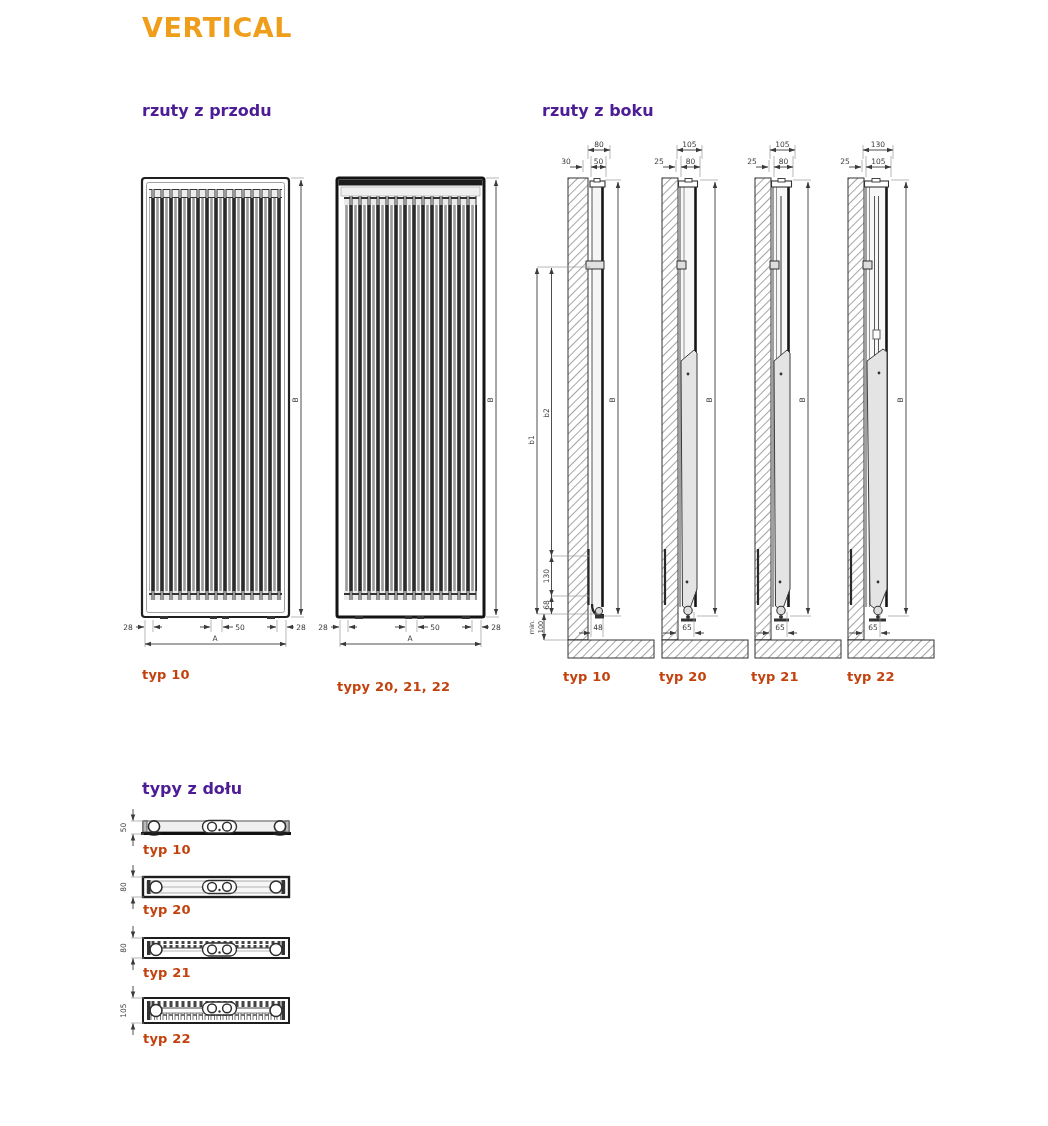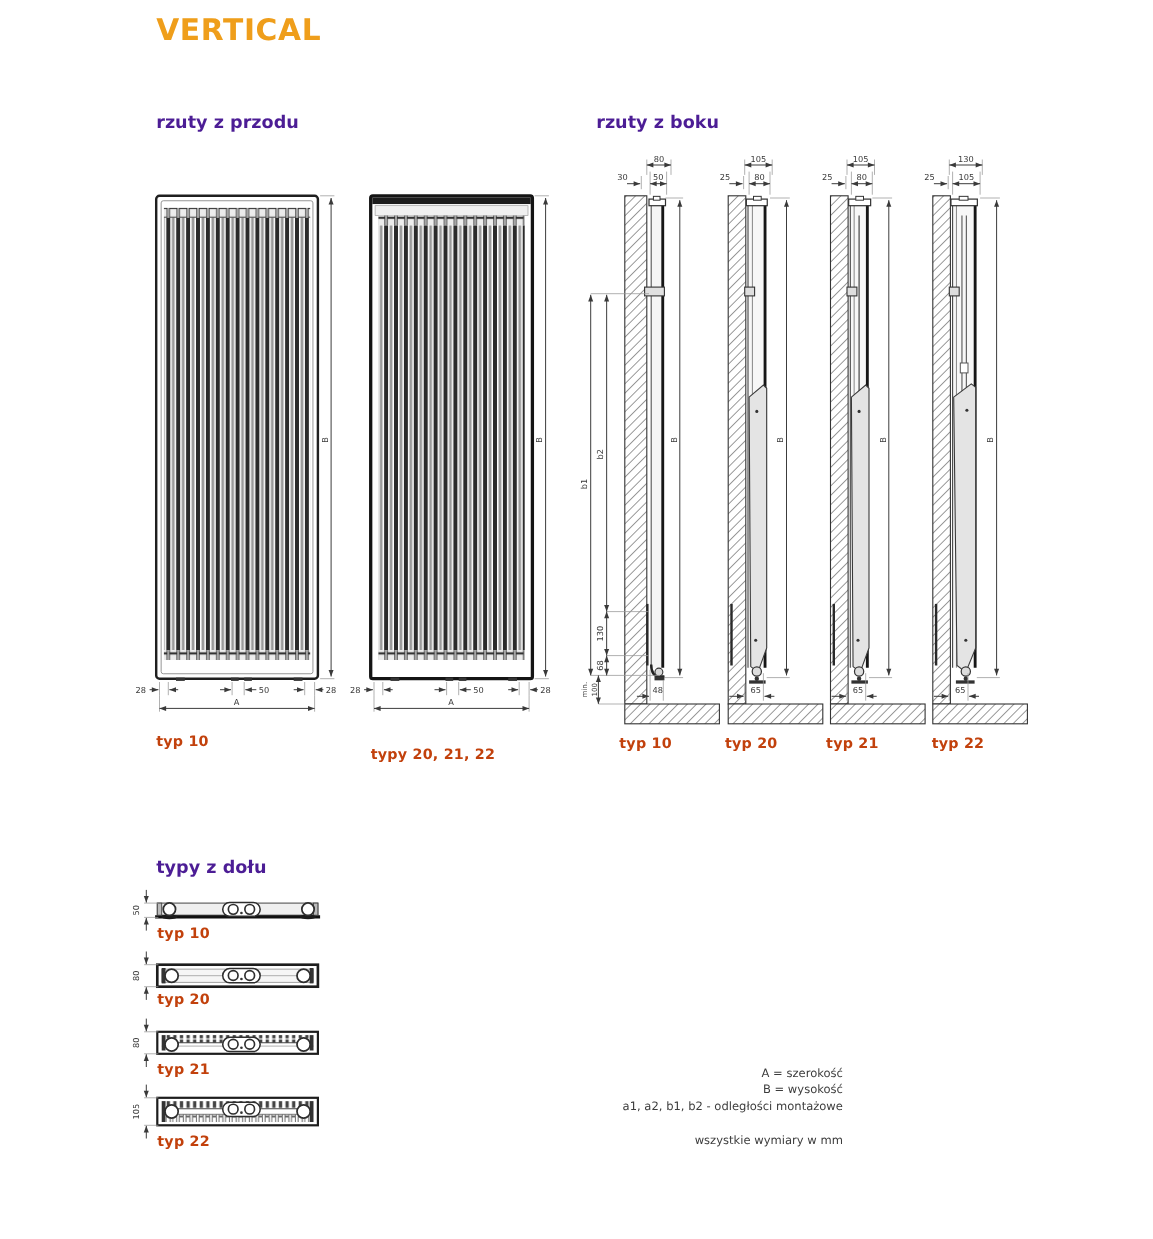--- a/index.html
+++ b/index.html
@@ -389,20 +389,14 @@
   <div class="abs typ" style="left:563px;top:669px">typ 10</div>
   <div class="abs typ" style="left:659px;top:669px">typ 20</div>
   <div class="abs typ" style="left:751px;top:669px">typ 21</div>
   <div class="abs typ" style="left:847px;top:669px">typ 22</div>
 
   <div class="abs typ" style="left:143px;top:842px">typ 10</div>
   <div class="abs typ" style="left:143px;top:902px">typ 20</div>
   <div class="abs typ" style="left:143px;top:965px">typ 21</div>
   <div class="abs typ" style="left:143px;top:1031px">typ 22</div>
 
-  <div class="abs legend">
-    <div>A = szerokość</div>
-    <div>B = wysokość</div>
-    <div>a1, a2, b1, b2 - odległości montażowe</div>
-    <div class="note">wszystkie wymiary w mm</div>
-  </div>
 
 </div>
 
 </body></html>

